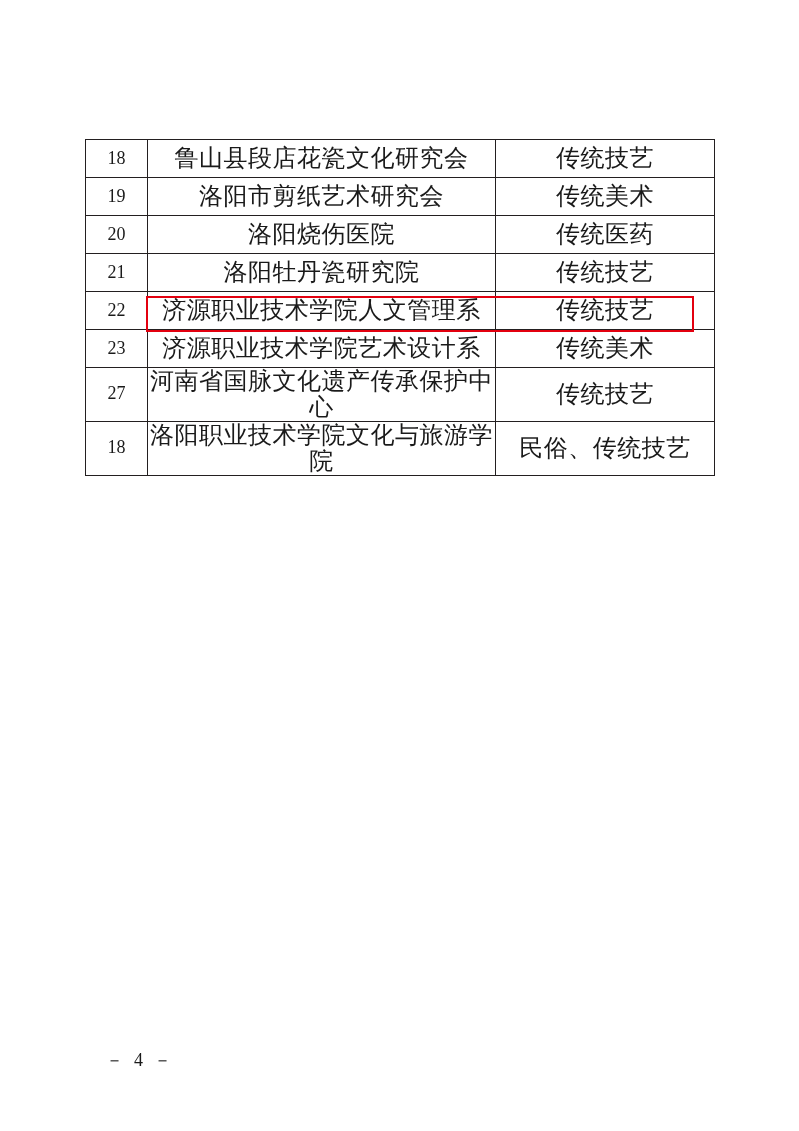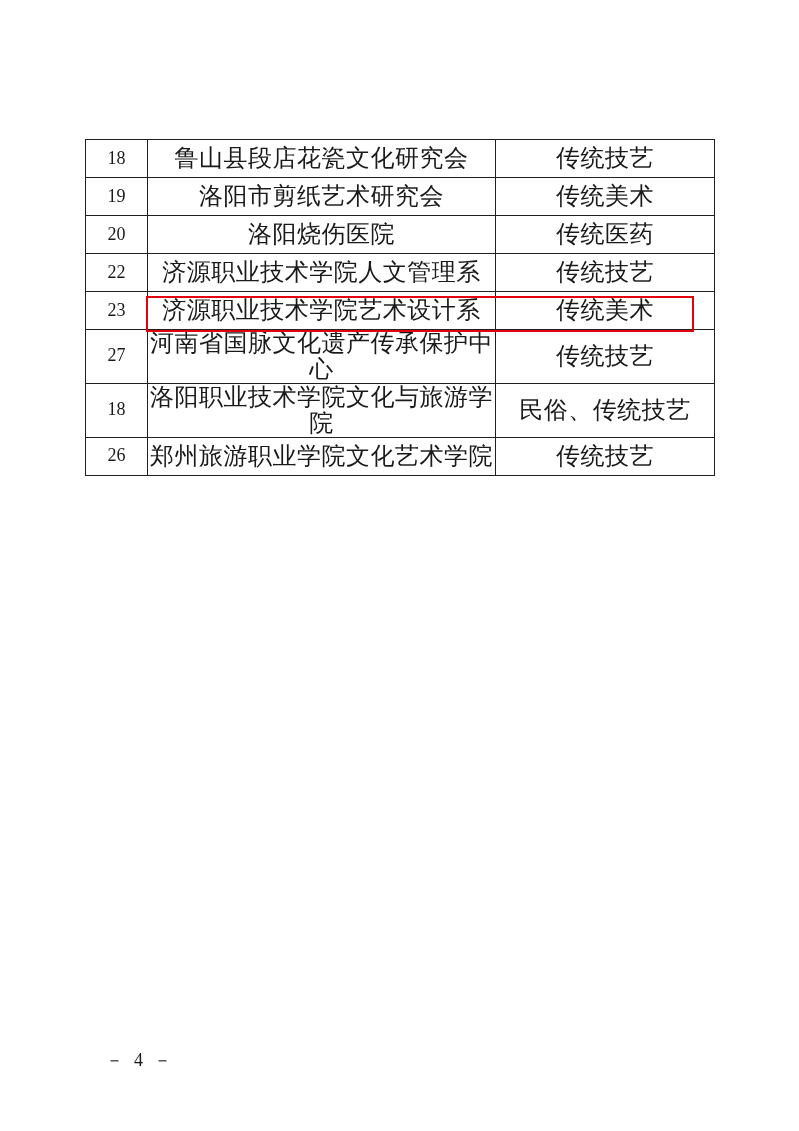--- a/index.html
+++ b/index.html
@@ -102,45 +102,45 @@
       <tr>
         <td class="cell-index">19</td>
         <td class="cell-name">洛阳市剪纸艺术研究会</td>
         <td class="cell-category">传统美术</td>
       </tr>
       <tr>
         <td class="cell-index">20</td>
         <td class="cell-name">洛阳烧伤医院</td>
         <td class="cell-category">传统医药</td>
       </tr>
+      <tr>
+        <td class="cell-index">21</td>
+        <td class="cell-name">洛阳牡丹瓷研究院</td>
+        <td class="cell-category">传统技艺</td>
+      </tr>
       <tr class="highlighted">
         <td class="cell-index">22</td>
         <td class="cell-name">济源职业技术学院人文管理系</td>
         <td class="cell-category">传统技艺</td>
       </tr>
       <tr>
         <td class="cell-index">23</td>
         <td class="cell-name">济源职业技术学院艺术设计系</td>
         <td class="cell-category">传统美术</td>
       </tr>
       <tr>
         <td class="cell-index">27</td>
         <td class="cell-name">河南省国脉文化遗产传承保护中心</td>
         <td class="cell-category">传统技艺</td>
       </tr>
       <tr>
         <td class="cell-index">18</td>
         <td class="cell-name">洛阳职业技术学院文化与旅游学院</td>
         <td class="cell-category">民俗、传统技艺</td>
       </tr>
-      <tr>
-        <td class="cell-index">26</td>
-        <td class="cell-name">郑州旅游职业学院文化艺术学院</td>
-        <td class="cell-category">传统技艺</td>
-      </tr>
     </tbody>
   </table>
 
   <div class="highlight-box"></div>
 
   <div class="page-number">－ 4 －</div>
 
 </div>
 
 </body></html>

